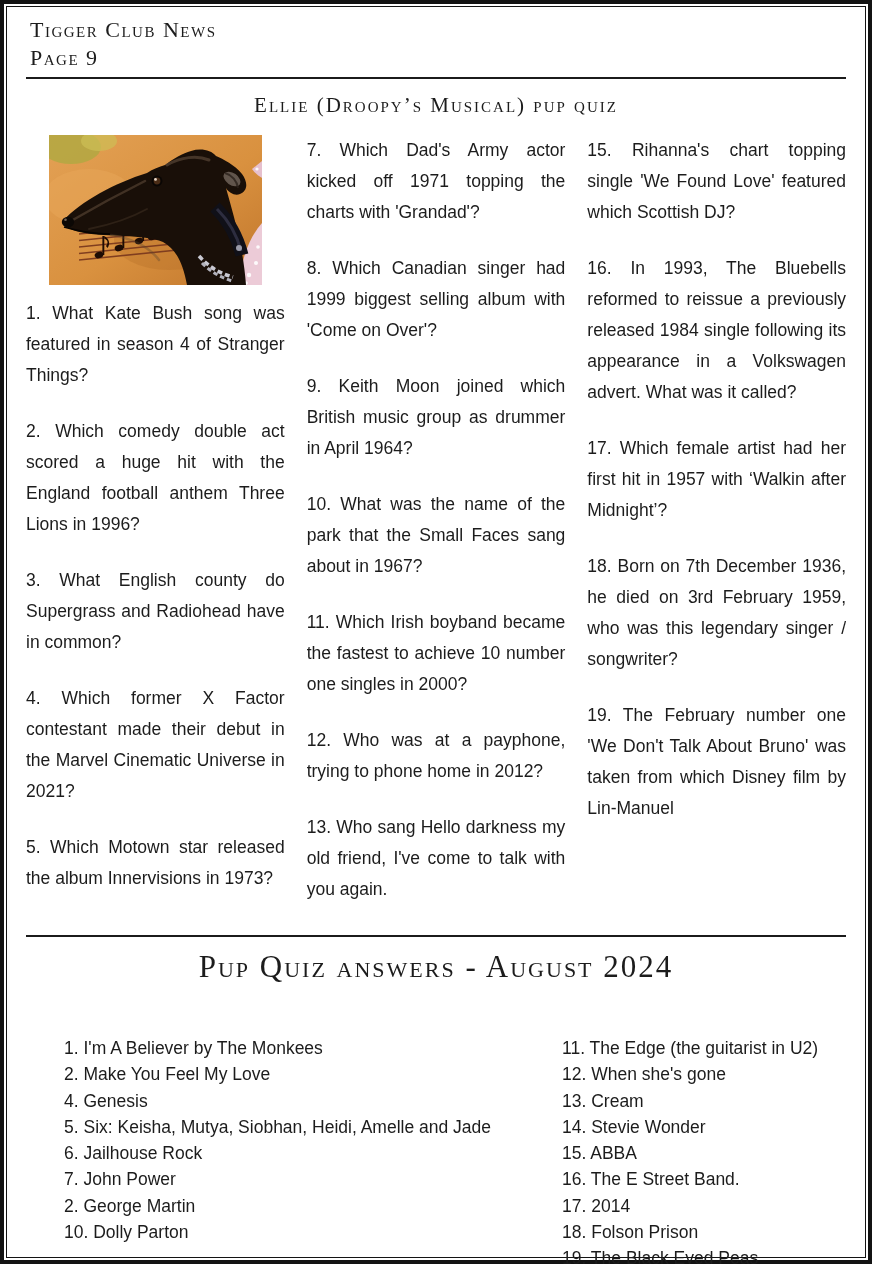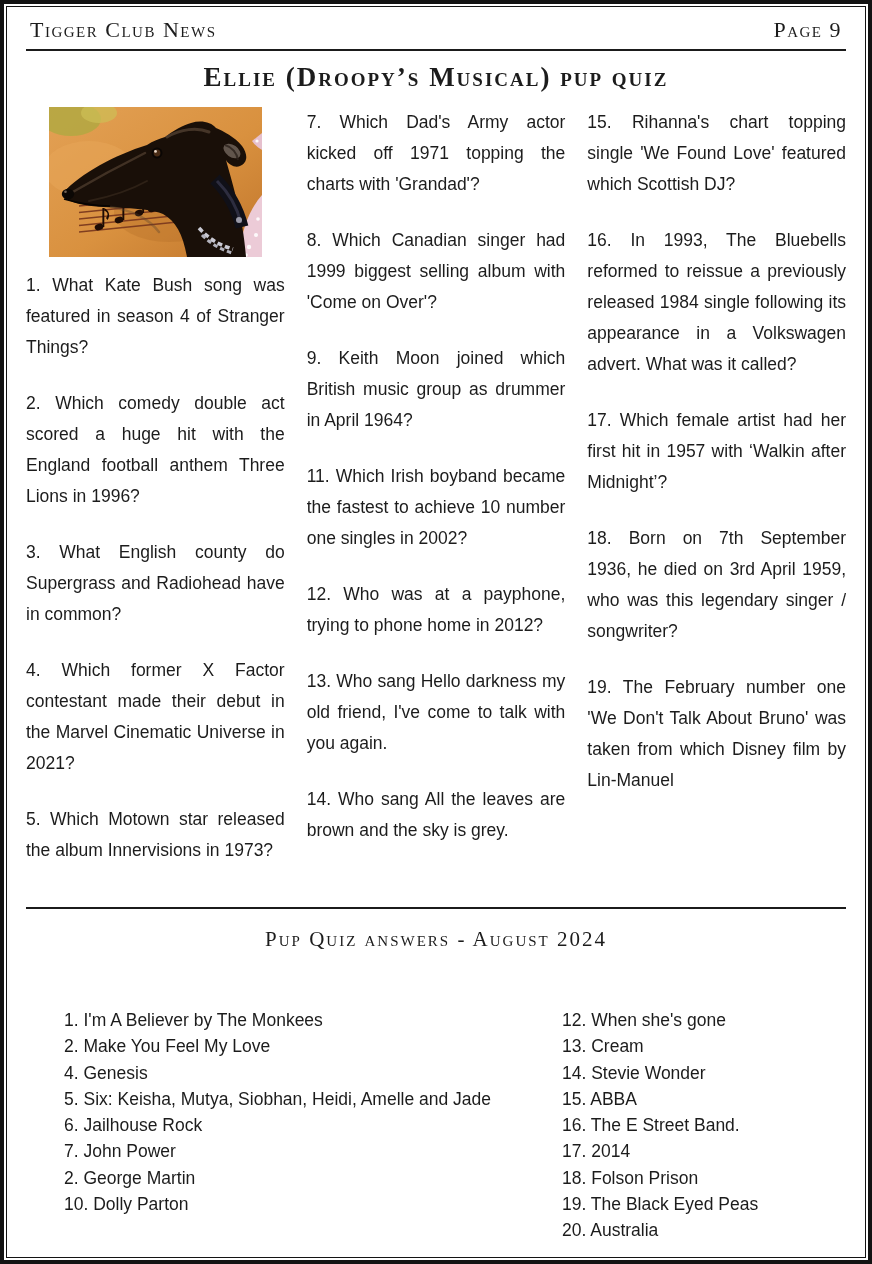--- a/index.html
+++ b/index.html
@@ -5,29 +5,29 @@
   html,body{margin:0;padding:0;background:#ffffff;}
   body{width:872px;height:1264px;position:relative;overflow:hidden;
        font-family:"Liberation Sans",sans-serif;color:#1c1c1c;}
   .page{box-sizing:border-box;width:872px;height:1264px;
         border:4px solid #131313;
         box-shadow:inset 0 0 0 2px #ffffff, inset 0 0 0 3px #131313;
         padding:12px 22px 0 22px;background:#fff;}
   
   .masthead{display:flex;justify-content:space-between;align-items:baseline;
             font-family:"Liberation Serif",serif;font-variant:small-caps;
-            font-size:22px;letter-spacing:1.5px;line-height:28px;padding:0 4px;}
+            font-size:22px;letter-spacing:1.5px;line-height:28px;padding:0 4px;flex-direction:column;}
   .rule{border:none;border-top:2px solid #1b1b1b;margin:5px 0 6px 0;}
   .rule2{border:none;border-top:2px solid #1b1b1b;margin:2px 0 0 0;}
   
   .quiz-title{font-family:"Liberation Serif",serif;font-variant:small-caps;
-              font-weight:bold;font-size:27px;letter-spacing:2px;
+              font-weight:normal;font-size:21px;letter-spacing:2px;
               text-align:center;margin:10px 0 14px 0;line-height:32px;}
   .answers-title{font-family:"Liberation Serif",serif;font-variant:small-caps;
-              font-weight:normal;font-size:21px;letter-spacing:2px;
+              font-weight:normal;font-size:31px;letter-spacing:2px;
               text-align:center;margin:12px 0 12px 0;line-height:36px;}
   
   .columns{display:flex;gap:22px;height:798px;overflow:hidden;}
   .col{flex:1 1 0;min-width:0;}
   .q{font-size:17.5px;line-height:31px;text-align:justify;
      margin:0 0 25px 0;}
   .photo-wrap{width:213px;height:150px;margin:0 auto 13px auto;display:block;}
   .photo-wrap svg{display:block;}
   
   .answers-cols{display:flex;padding:2px 24px 0 38px;margin-top:48px;}
@@ -148,31 +148,32 @@
       <p class="q">2. Which comedy double act scored a huge hit with the England football anthem Three Lions in 1996?</p>
       <p class="q">3. What English county do Supergrass and Radiohead have in common?</p>
       <p class="q">4. Which former X Factor contestant made their debut in the Marvel Cinematic Universe in 2021?</p>
       <p class="q">5. Which Motown star released the album Innervisions in 1973?</p>
     </div>
 
     <div class="col">
       <p class="q">7. Which Dad's Army actor kicked off 1971 topping the charts with 'Grandad'?</p>
       <p class="q">8. Which Canadian singer had 1999 biggest selling album with 'Come on Over'?</p>
       <p class="q">9. Keith Moon joined which British music group as drummer in April 1964?</p>
-      <p class="q">11. Which Irish boyband became the fastest to achieve 10 number one singles in 2002?</p>
+      <p class="q">10. What was the name of the park that the Small Faces sang about in 1967?</p>
+      <p class="q">11. Which Irish boyband became the fastest to achieve 10 number one singles in 2000?</p>
       <p class="q">12. Who was at a payphone, trying to phone home in 2012?</p>
       <p class="q">13. Who sang Hello darkness my old friend, I've come to talk with you again.</p>
       <p class="q">14. Who sang All the leaves are brown and the sky is grey.</p>
     </div>
 
     <div class="col">
       <p class="q">15. Rihanna's chart topping single 'We Found Love' featured which Scottish DJ?</p>
       <p class="q">16. In 1993, The Bluebells reformed to reissue a previously released 1984 single following its appearance in a Volkswagen advert. What was it called?</p>
       <p class="q">17. Which female artist had her first hit in 1957 with ‘Walkin after Midnight’?</p>
-      <p class="q">18. Born on 7th September 1936, he died on 3rd April 1959, who was this legendary singer / songwriter?</p>
+      <p class="q">18. Born on 7th December 1936, he died on 3rd February 1959, who was this legendary singer / songwriter?</p>
       <p class="q">19. The February number one 'We Don't Talk About Bruno' was taken from which Disney film by Lin-Manuel</p>
     </div>
 
   </div>
 
   <hr class="rule2">
 
   <h2 class="answers-title">Pup Quiz answers - August 2024</h2>
 
   <div class="answers-cols">
@@ -180,20 +181,21 @@
       <div class="a">1. I'm A Believer by The Monkees</div>
       <div class="a">2. Make You Feel My Love</div>
       <div class="a">4. Genesis</div>
       <div class="a">5. Six: Keisha, Mutya, Siobhan, Heidi, Amelle and Jade</div>
       <div class="a">6. Jailhouse Rock</div>
       <div class="a">7. John Power</div>
       <div class="a">2. George Martin</div>
       <div class="a">10. Dolly Parton</div>
     </div>
     <div class="acol-right">
+      <div class="a">11. The Edge (the guitarist in U2)</div>
       <div class="a">12. When she's gone</div>
       <div class="a">13. Cream</div>
       <div class="a">14. Stevie Wonder</div>
       <div class="a">15. ABBA</div>
       <div class="a">16. The E Street Band.</div>
       <div class="a">17. 2014</div>
       <div class="a">18. Folson Prison</div>
       <div class="a">19. The Black Eyed Peas</div>
       <div class="a">20. Australia</div>
     </div>

